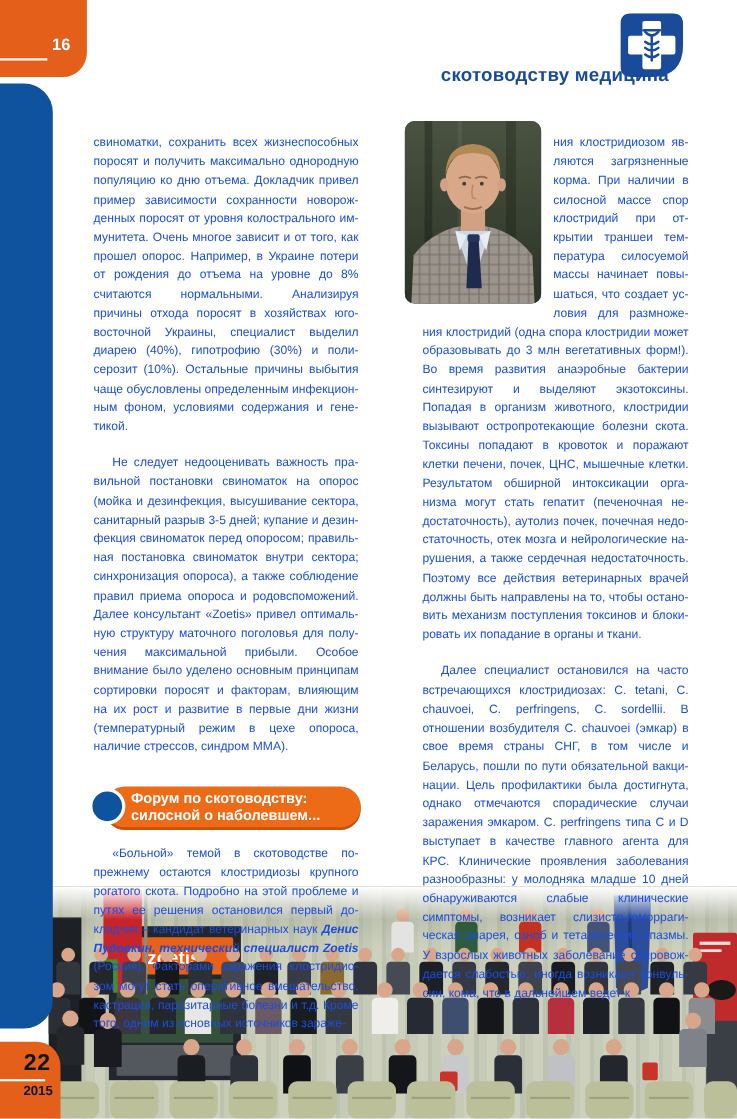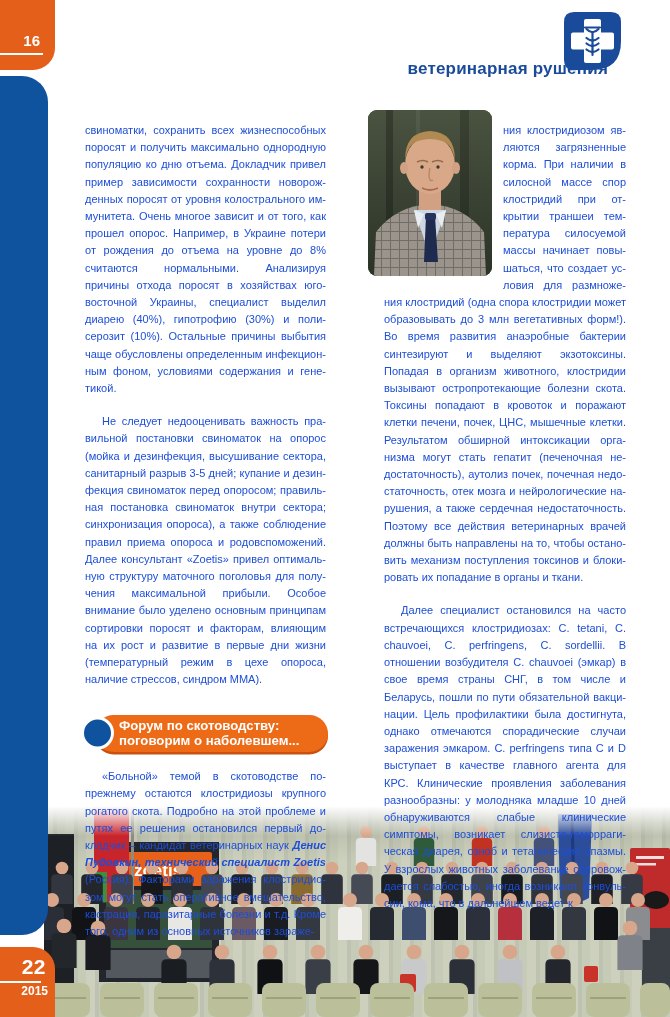--- a/index.html
+++ b/index.html
@@ -3,31 +3,31 @@
 <meta charset="utf-8">
 <style>
   html,body{margin:0;padding:0;}
   body{
     width:670px;height:1017px;position:relative;background:#fff;overflow:hidden;
     font-family:"Liberation Sans",sans-serif;
   }
   
   .tab-top{
     position:absolute;left:0;top:0;width:55px;height:70px;background:#e4601a;
-    border-bottom-right-radius:22px;z-index:5;color:#fff;
+    border-bottom-right-radius:22px;z-index:5;color:#fff;padding-left:24px;
   }
   .tab-top .num{position:absolute;right:15px;top:32px;font-size:15px;font-weight:bold;}
   .tab-top .rule{position:absolute;left:0;top:53px;width:43px;border-top:2px solid #fff;}
   .side-strip{
     position:absolute;left:0;top:76px;width:48px;height:859px;background:#0f539f;
     border-top-right-radius:26px;border-bottom-right-radius:26px;z-index:4;
   }
   .tab-bottom{
     position:absolute;left:0;top:947px;width:55px;height:70px;background:#e4601a;
-    border-top-right-radius:22px;z-index:5;color:#ffffff;
+    border-top-right-radius:22px;z-index:5;color:#0f172a;
   }
   .tab-bottom .num{position:absolute;right:9px;top:8px;font-size:21px;font-weight:bold;letter-spacing:.5px;}
   .tab-bottom .rule{position:absolute;left:0;top:34px;width:41px;border-top:2px solid #fff;}
   .tab-bottom .year{position:absolute;right:7px;top:37px;font-size:12px;font-weight:bold;text-align:right;}
   
   .vet-icon{position:absolute;left:564px;top:12px;z-index:3;}
   .masthead-title{
     position:absolute;right:62px;top:59px;width:300px;text-align:right;
     font-size:17px;font-weight:bold;color:#1a4b9b;letter-spacing:.2px;z-index:3;
   }
@@ -95,30 +95,30 @@
   <rect x="7" y="20.5" width="43" height="17" rx="2" fill="#fff"></rect>
   <g stroke="#1a4b9b" stroke-width="2.2" fill="none" stroke-linecap="round">
     <path d="M21 15.5 h15"></path>
     <path d="M22.5 17 q6 6.5 12 0"></path>
     <path d="M28.5 20 v23"></path>
     <path d="M22.5 26 q6 5 12 0"></path>
     <path d="M34.5 31.5 q-6 5 -12 0"></path>
     <path d="M22.5 37.5 q6 5 12 0"></path>
   </g>
 </svg>
-<div class="masthead-title">ветеринарная рушения</div>
+<div class="masthead-title">скотоводству медицина</div>
 
 <div class="col col-left">
   <p>свиноматки, сохранить всех жизне­способных поросят и получить макси­мально одно­родную попу­ляцию ко дню отъема. Докладчик привел пример зависи­мости сохран­ности ново­рож­денных поросят от уровня колост­рального им­муни­тета. Очень многое зависит и от того, как прошел опорос. Например, в Украине потери от рождения до отъема на уровне до 8% считают­ся нормаль­ными. Анали­зируя причины отхода поросят в хозяй­ствах юго-восточной Украины, специалист выделил диарею (40%), гипо­трофию (30%) и поли­серозит (10%). Осталь­ные причины выбытия чаще обуслов­лены опреде­ленным ин­фекцион­ным фоном, усло­виями содер­жания и гене­тикой.</p>
   <p class="indent">Не следует недо­оцени­вать важность пра­вильной поста­новки свино­маток на опорос (мойка и дезин­фекция, высу­шивание сектора, сани­тарный разрыв 3-5 дней; купание и дезин­фекция свино­маток перед опоро­сом; правиль­ная поста­новка свино­маток внутри сектора; синхро­низация опороса), а также соблю­дение правил приема опороса и родо­вспомо­жений. Далее консуль­тант «Zoetis» привел опти­маль­ную струк­туру маточ­ного пого­ловья для полу­чения макси­мальной прибыли. Особое внимание было уделено основ­ным принци­пам сорти­ров­ки поросят и факторам, влияю­щим на их рост и развитие в первые дни жизни (темпе­ратурный режим в цехе опороса, наличие стрессов, син­дром ММА).</p>
 
   <div class="badge">
     <span class="badge-circle"></span>
     <div class="badge-line">Форум по скотоводству:</div>
-    <div class="badge-line">поговорим о наболевшем...</div>
+    <div class="badge-line">силосной о наболевшем...</div>
   </div>
 
   <p class="indent"><span>«Больной» темой в ското­водстве по-прежнему остаются клостри­диозы крупно­го рогатого скота. Подробно на этой проблеме и путях ее решения остано­вился первый до­кладчик – кандидат ветери­нарных наук </span><span class="bi">Денис Пудовкин, техни­ческий специалист Zoetis</span><span> (Россия). Факто­рами зара­жения клостри­дио­зом могут стать опера­тивное вмеша­тельство, кастрация, парази­тарные болезни и т.д. Кроме того, одним из основных источ­ников зараже-</span></p>
 </div>
 
 <div class="col col-right">
   <div class="portrait">
     <svg width="124" height="166" viewBox="0 0 124 166">
       <defs>
         <linearGradient id="bgv" x1="0" y1="0" x2="0" y2="1">

